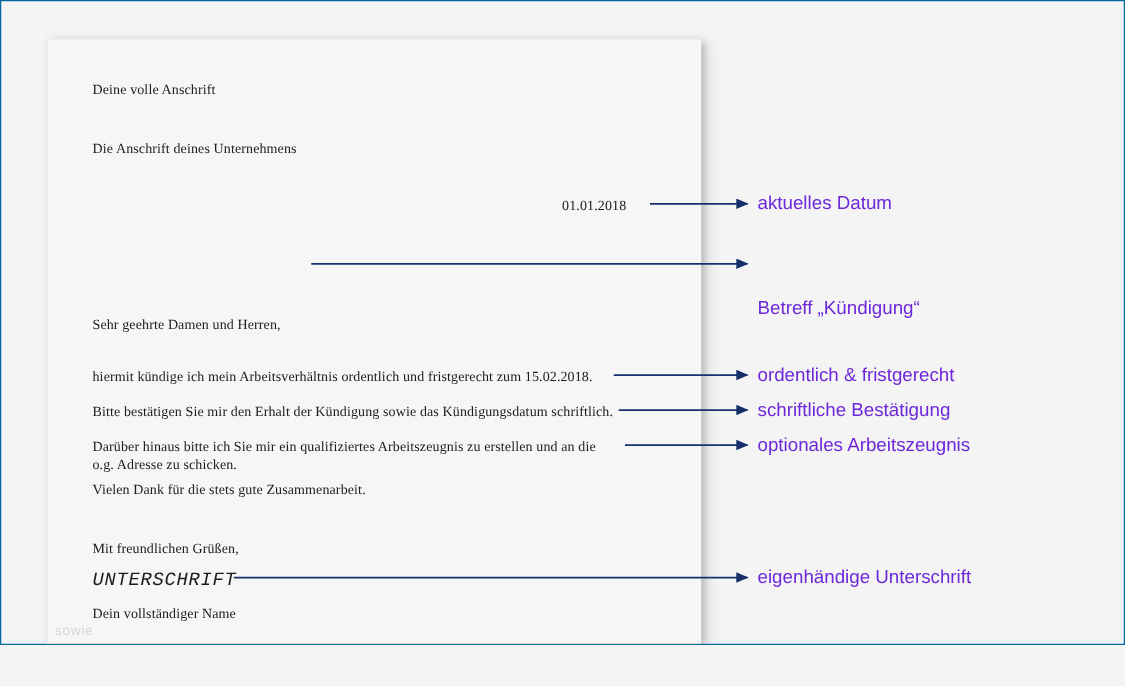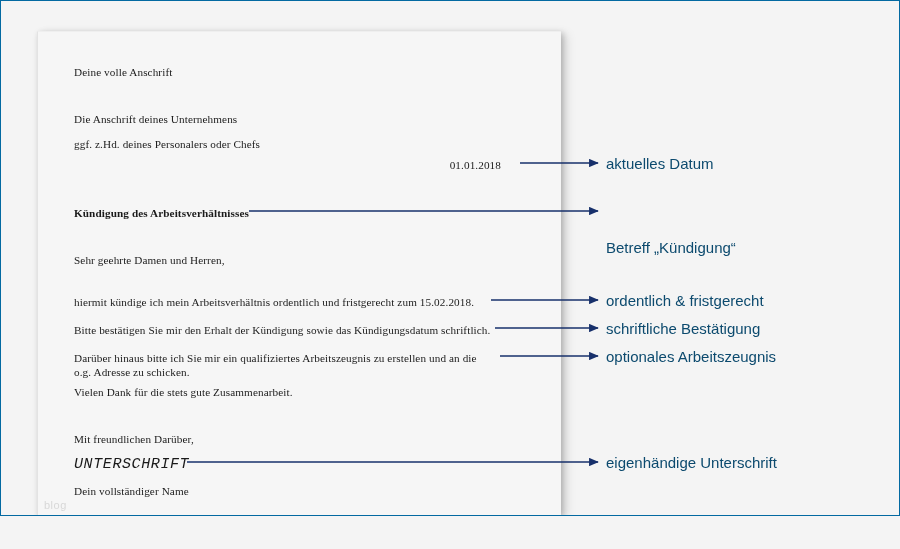--- a/index.html
+++ b/index.html
@@ -87,59 +87,57 @@
     width: 900px;
     height: 549px;
     pointer-events: none;
   }
 
   .anno-label {
     position: absolute;
     left: 605px;
     font-family: "Liberation Sans", "DejaVu Sans", sans-serif;
     font-size: 15px;
-    color: #0c4a6e;
+    color: #6d28d9;
     white-space: nowrap;
     transform: translateY(-50%);
   }
 </style>
 </head>
 <body>
 
 <div id="root">
 
   <div id="letter-page">
 
     <div class="letter-line" style="top:33px">Deine volle Anschrift</div>
 
     <div class="letter-line" style="top:80px">Die Anschrift deines Unternehmens</div>
 
-    <div class="letter-line" style="top:105px">ggf. z.Hd. deines Personalers oder Chefs</div>
 
     <div class="letter-line date" style="top:126px">01.01.2018</div>
 
-    <div class="letter-line bold" style="top:174px">Kündigung des Arbeitsverhältnisses</div>
 
     <div class="letter-line" style="top:221px">Sehr geehrte Damen und Herren,</div>
 
     <div class="letter-line" style="top:263px">hiermit kündige ich mein Arbeitsverhältnis ordentlich und fristgerecht zum 15.02.2018.</div>
 
     <div class="letter-line wrap" style="top:319px">Darüber hinaus bitte ich Sie mir ein qualifiziertes Arbeitszeugnis zu erstellen und an die o.g. Adresse zu schicken.</div>
 
     <div class="letter-line" style="top:291px">Bitte bestätigen Sie mir den Erhalt der Kündigung sowie das Kündigungsdatum schriftlich.</div>
 
     <div class="letter-line" style="top:353px">Vielen Dank für die stets gute Zusammenarbeit.</div>
 
-    <div class="letter-line" style="top:400px">Mit freundlichen Darüber,</div>
+    <div class="letter-line" style="top:400px">Mit freundlichen Grüßen,</div>
 
     <div class="letter-line signature" style="top:426px">UNTERSCHRIFT</div>
 
     <div class="letter-line" style="top:452px">Dein vollständiger Name</div>
 
-    <div id="watermark">blog</div>
+    <div id="watermark">sowie</div>
   </div>
 
   <svg id="annotation-layer" viewBox="0 0 900 549" width="900" height="549" xmlns="http://www.w3.org/2000/svg">
     <defs>
       <marker id="arrowhead" markerWidth="7" markerHeight="6" refX="6.4" refY="3" orient="auto" markerUnits="strokeWidth">
         <path d="M0,0 L7,3 L0,6 Z" fill="#17306b"></path>
       </marker>
     </defs>
     <g id="arrow-group">
         <line x1="519" y1="162" x2="597" y2="162" stroke="#17306b" stroke-width="1.4" marker-end="url(#arrowhead)"></line>

